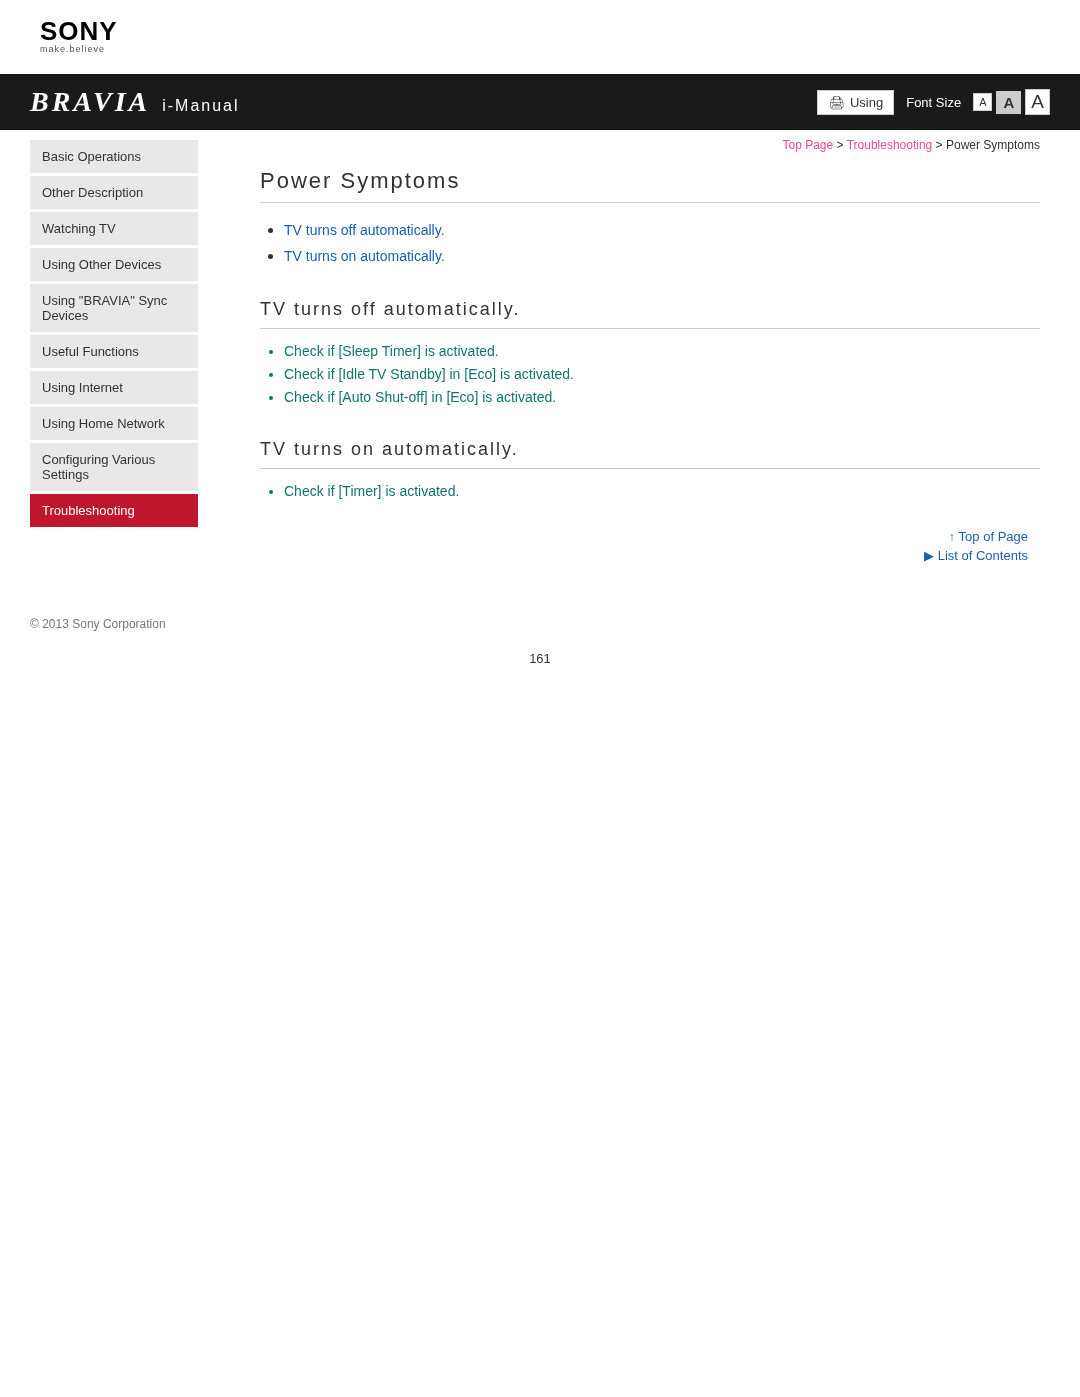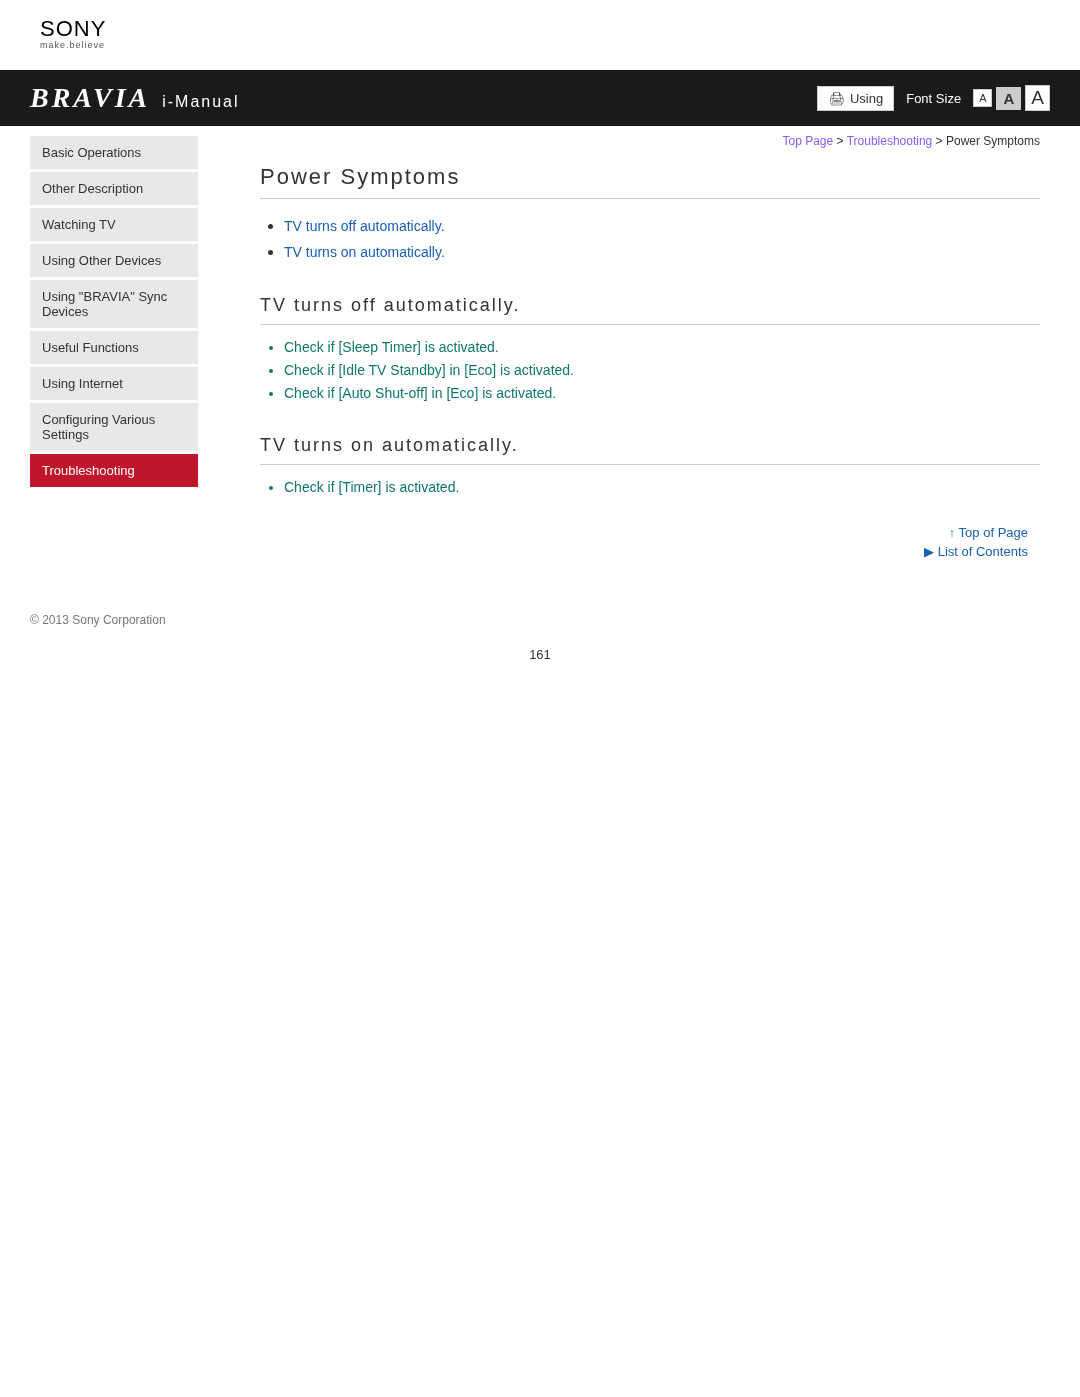--- a/index.html
+++ b/index.html
@@ -10,22 +10,22 @@
       width: 1080px;
       min-height: 1397px;
     }
 
     
     .logo-area {
       padding: 18px 40px 10px 40px;
       border-bottom: none;
     }
     .sony-logo {
-      font-size: 22px;
-      font-weight: normal;
+      font-size: 26px;
+      font-weight: bold;
       letter-spacing: 1px;
       color: #000;
       line-height: 1;
     }
     .sony-tagline {
       font-size: 9px;
       color: #555;
       letter-spacing: 1px;
     }
 
@@ -131,21 +131,21 @@
     }
 
     
     .breadcrumb {
       text-align: right;
       font-size: 12px;
       padding: 8px 0 6px 0;
       color: #333;
     }
     .breadcrumb a {
-      color: #8b5cf6;
+      color: #ec4899;
       text-decoration: none;
     }
     .breadcrumb span { color: #333; }
 
     
     .page-title {
       font-size: 22px;
       font-weight: normal;
       letter-spacing: 2px;
       padding: 10px 0 8px 0;
@@ -248,20 +248,21 @@
 
   <nav class="sidebar">
 
   <button class="sidebar-item">Basic Operations</button>
       <button class="sidebar-item">Other Description</button>
       <button class="sidebar-item">Watching TV</button>
       <button class="sidebar-item">Using Other Devices</button>
       <button class="sidebar-item">Using "BRAVIA" Sync Devices</button>
       <button class="sidebar-item">Useful Functions</button>
       <button class="sidebar-item">Using Internet</button>
+      <button class="sidebar-item">Using Home Network</button>
       <button class="sidebar-item">Configuring Various Settings</button>
       <button class="sidebar-item active">Troubleshooting</button>
     </nav>
 
   <div class="content-area">
 
     <div class="breadcrumb">
       <a href="#">Top Page</a><span> &gt; </span><a href="#">Troubleshooting</a><span> &gt; </span><span>Power Symptoms</span>
     </div>
 

